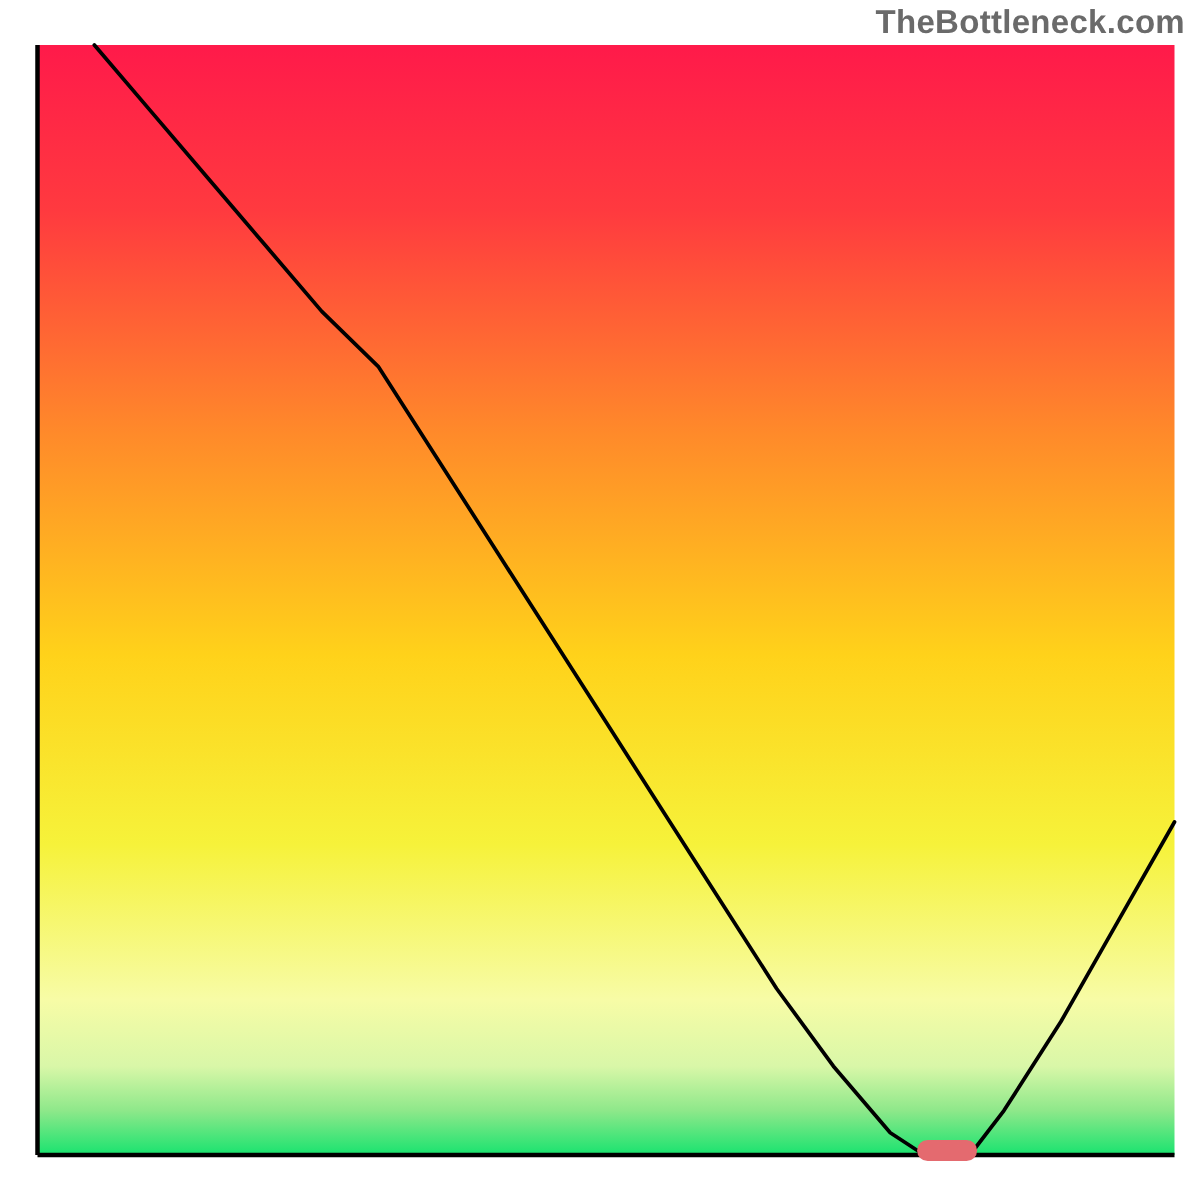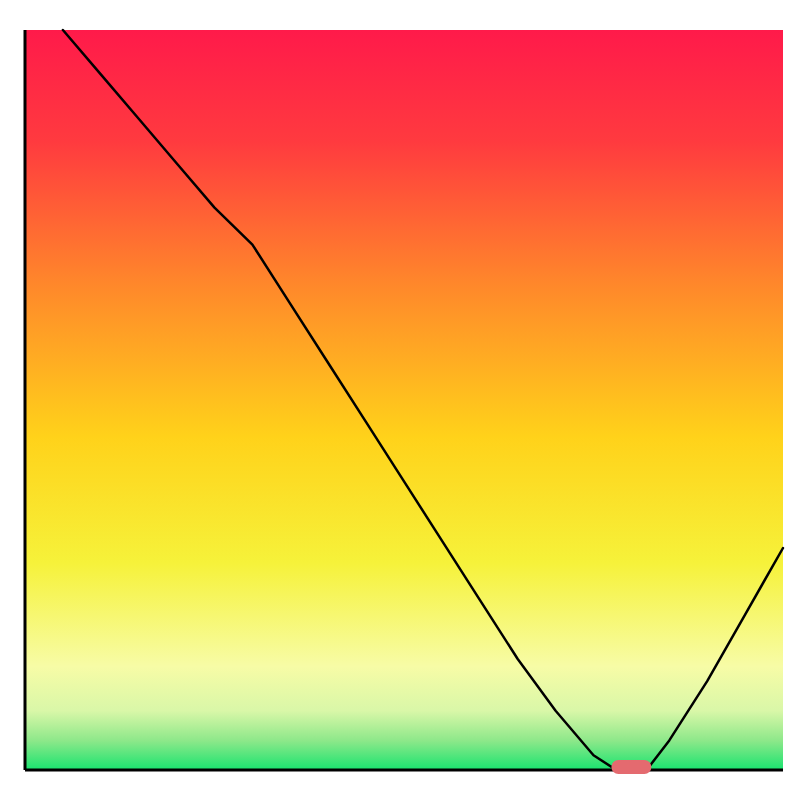--- a/index.html
+++ b/index.html
@@ -29,20 +29,21 @@
     position: absolute;
     top: 0;
     left: 0;
   }
 </style>
 </head>
 <body>
 
 <div class="frame">
 
+  <div class="watermark">TheBottleneck.com</div>
 
   <svg width="800" height="800" viewBox="0 0 800 800">
     <defs>
       <linearGradient id="bg-grad" x1="0" y1="0" x2="0" y2="1">
       <stop offset="0%" stop-color="#ff1a4a"></stop>
           <stop offset="15%" stop-color="#ff3a3f"></stop>
           <stop offset="35%" stop-color="#ff8a2a"></stop>
           <stop offset="55.00000000000001%" stop-color="#ffd21a"></stop>
           <stop offset="72%" stop-color="#f6f23a"></stop>
           <stop offset="86%" stop-color="#f7fca6"></stop>

